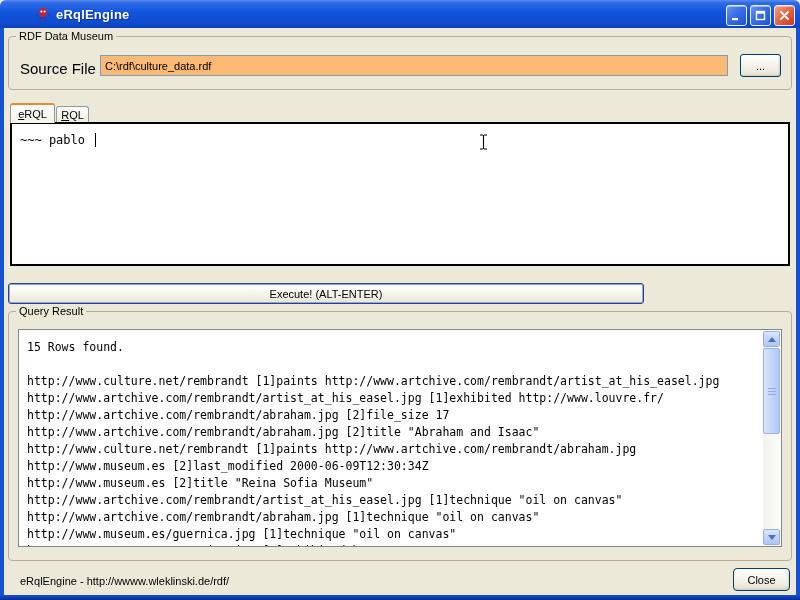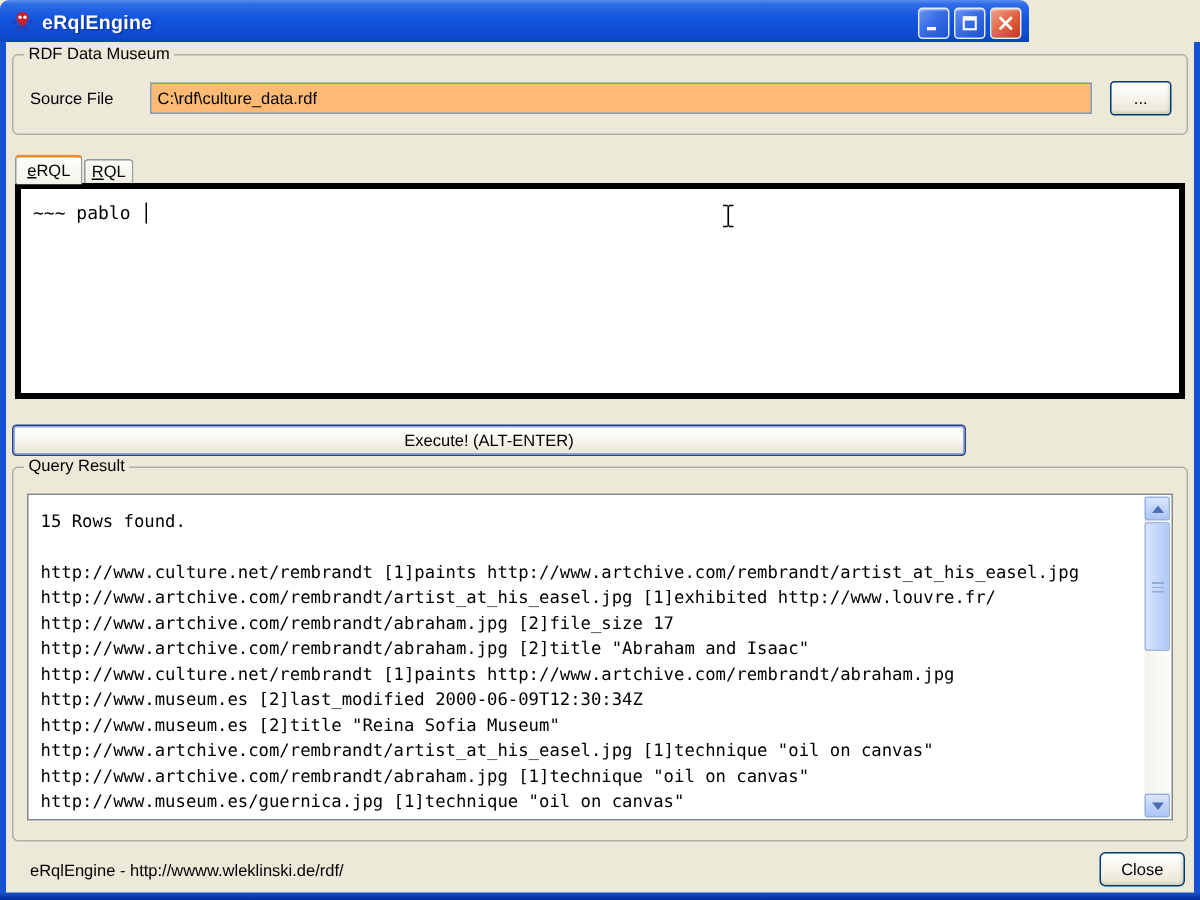--- a/index.html
+++ b/index.html
@@ -13,25 +13,26 @@
     z-index:50;
   }
   .win-border-left { left:0; }
   .win-border-right { right:0; }
   .win-border-bottom {
     position:absolute; left:0; right:0; bottom:0; height:5px;
     background:linear-gradient(180deg,#1C50C8,#0A3CB4 60%,#062C96);
     z-index:50;
   }
   .titlebar {
-    position:absolute; left:0; top:0; width:686px; height:28px;
+    position:absolute; left:0; top:0; width:800px; height:28px;
     background:linear-gradient(180deg,#5A8CF0 0%,#2E6BE5 10%,#1254DE 45%,#0F4CD0 80%,#0A44BE 100%);
     border-radius:6px 6px 0 0;
     display:flex; align-items:center;
     z-index:60;
+    padding-left:28px;
   }
   .titlebar .app-icon { width:16px; height:16px; margin:0 5px 0 7px; }
   .titlebar .title-text {
     color:#fff; font-weight:bold; font-size:13px;
     text-shadow:1px 1px 1px #09309A; letter-spacing:0.2px;
   }
   .win-controls { position:absolute; right:5px; top:5px; display:flex; gap:3px; }
   .win-btn {
     width:21px; height:21px; border:1px solid #E6ECFA; border-radius:3px;
     display:flex; align-items:center; justify-content:center;
@@ -43,21 +44,21 @@
   
   .groupbox {
     position:absolute; border:1px solid #B1B0A2; border-radius:4px;
   }
   .group-legend {
     position:absolute; top:-7px; left:7px; padding:0 3px;
     background:#ECE9D8; font-size:11px; color:#000; line-height:13px;
   }
 
   
-  .src-label { position:absolute; left:20px; top:60px; font-size:11px; color:#000; }
+  .src-label { position:absolute; left:20px; top:60px; font-size:15px; color:#000; }
   .src-input {
     position:absolute; left:100px; top:55px; width:628px; height:21px;
     border:1px solid #7F9DB9; background:#fdba74; font-size:11px;
     font-family:"Liberation Sans",sans-serif; padding:0 4px; color:#000;
   }
   .xp-btn {
     border:1px solid #003C74; border-radius:3px;
     background:linear-gradient(180deg,#FFFFFF 0%,#F4F2E8 55%,#E6E3D2 100%);
     box-shadow:inset 0 1px 0 #fff, inset -1px -1px 2px rgba(160,150,120,.35);
     font-size:11px; font-family:"Liberation Sans",sans-serif; color:#000;
@@ -76,21 +77,21 @@
     left:10px; top:103px; width:45px; height:20px; z-index:5;
     background:linear-gradient(180deg,#FDFDFA,#F4F3EA);
     border-top:2px solid #E68B2F;
   }
   .tab.inactive { left:56px; top:106px; width:33px; height:17px; }
   .mn { text-decoration:underline; }
 
   
   .editor {
     position:absolute; left:10px; top:122px; width:780px; height:144px;
-    background:#fff; border:4px solid #000000;
+    background:#fff; border:2px solid #000000;
   }
   .editor-text {
     position:absolute; left:8px; top:9px;
     font-family:"DejaVu Sans Mono","Liberation Mono",monospace;
     font-size:12px; color:#000; white-space:pre;
   }
   .caret { position:absolute; left:83px; top:9px; width:1px; height:14px; background:#000; }
   .ibeam { position:absolute; left:466px; top:10px; }
 
   

